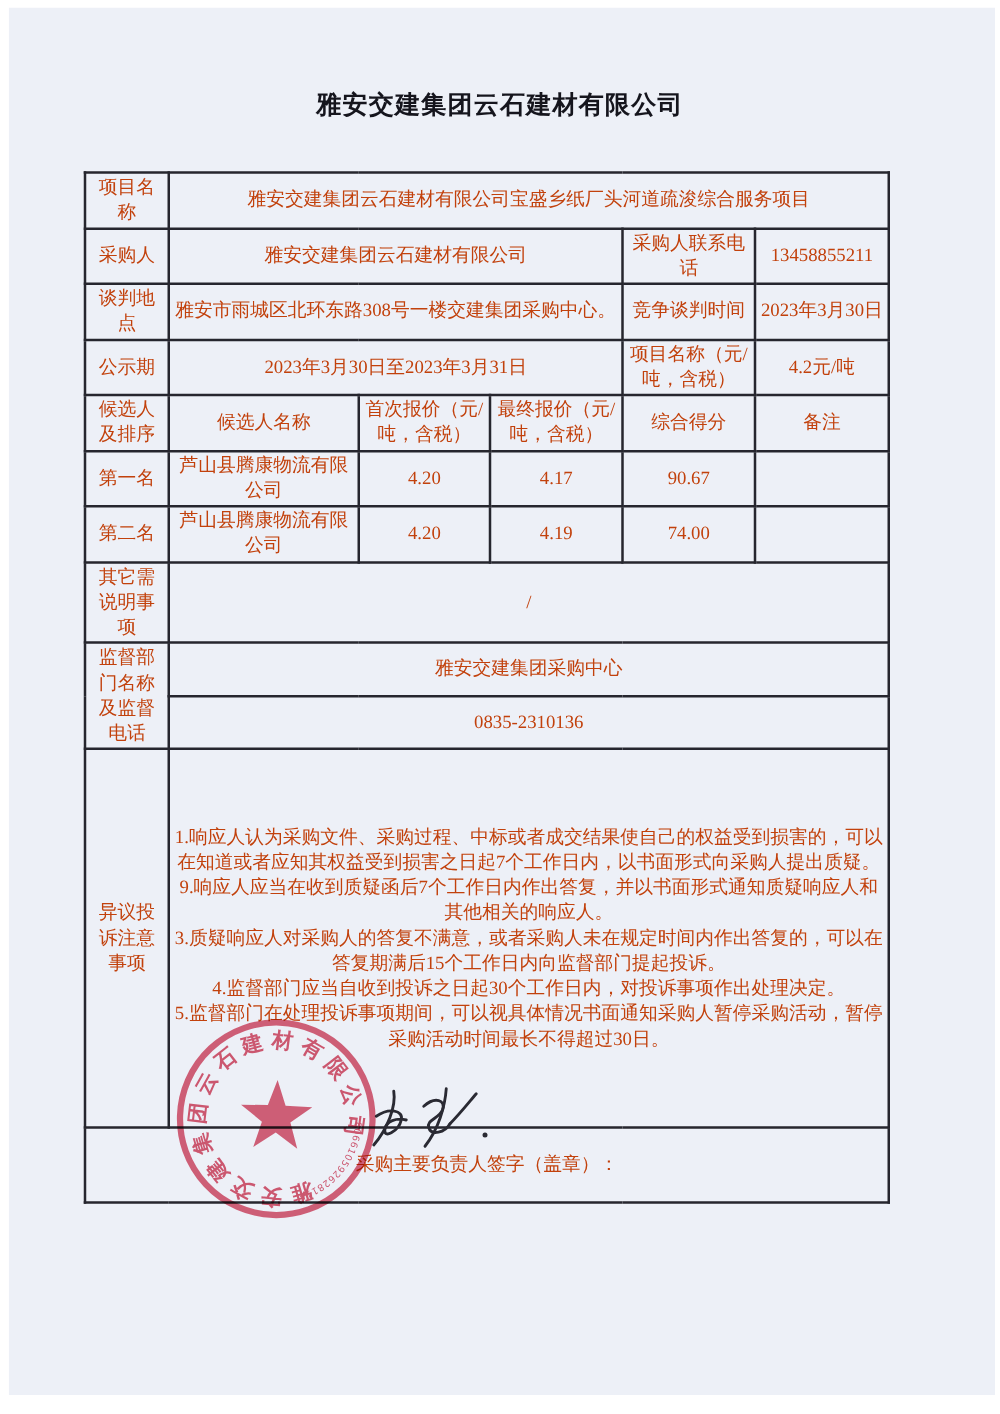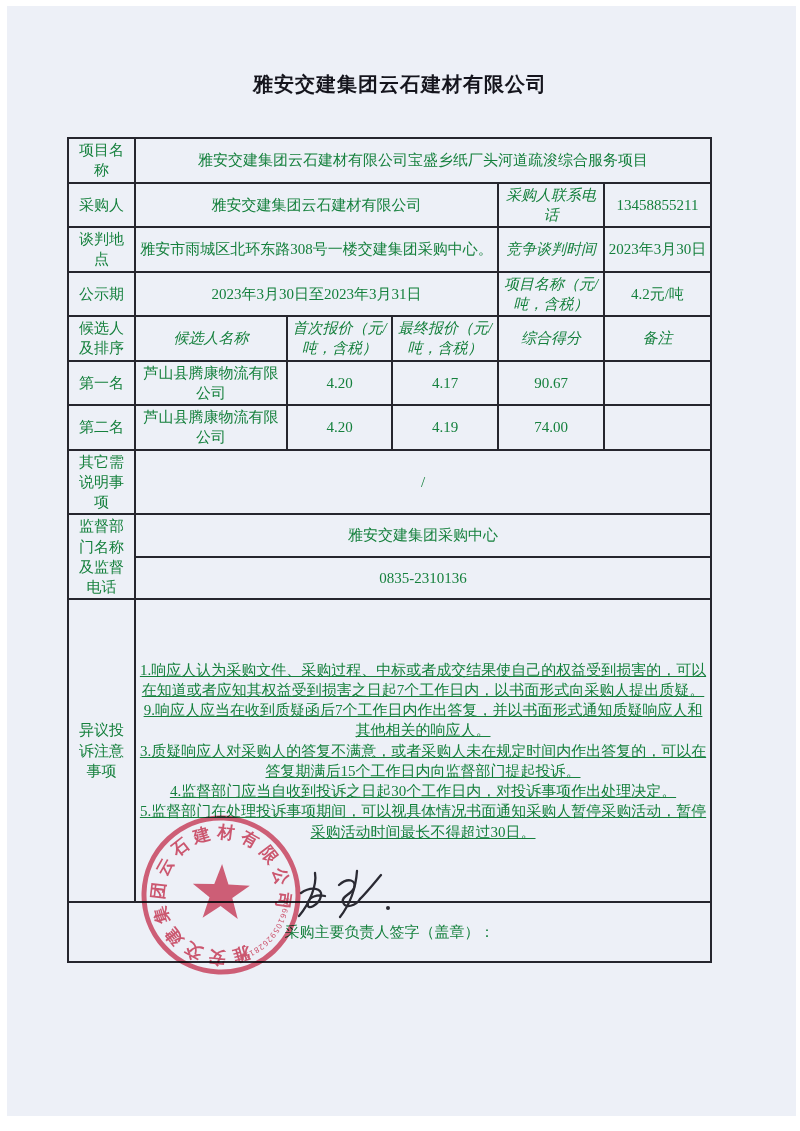--- a/index.html
+++ b/index.html
@@ -12,33 +12,33 @@
     position:absolute;left:7px;top:6px;width:789px;height:1110px;
     background:#edf0f7;
   }
   .title{
     position:absolute;top:71px;left:0;width:800px;text-align:center;
     font-weight:bold;font-size:20px;line-height:27px;color:#15151d;
     letter-spacing:1px;
   }
   table.doc{
     position:absolute;left:67px;top:137px;border-collapse:collapse;
-    table-layout:fixed;color:#15803d;
+    table-layout:fixed;color:#c2410c;
   }
   table.doc td{
     border:2px solid #26262e;font-size:15px;text-align:center;
     vertical-align:middle;padding:1px 3px;word-break:break-all;
     line-height:1.35;overflow:hidden;
   }
   td.lbl{text-align:left;font-size:14.5px;padding:1px 2px 1px 4px;}
-  td.hdr{font-size:14.5px;font-style:italic;}
+  td.hdr{font-size:14.5px;}
   td.nowrap{white-space:nowrap;font-size:14px;}
   td.leftv{text-align:left;padding-left:2px;}
   td.obj{
-    text-align:left;padding:6px 10px;font-size:14.5px;line-height:22.5px;text-decoration:underline;
+    text-align:left;padding:6px 10px;font-size:14.5px;line-height:22.5px;
   }
   td.obj p{margin:0;}
   td.signcell{text-align:left;padding-left:4px;font-size:15px;}
   .stamp{
     position:absolute;left:121px;top:795px;width:200px;height:200px;
     mix-blend-mode:multiply;opacity:.93;transform:rotate(2deg);
     pointer-events:none;
   }
   .signature{
     position:absolute;left:293px;top:863px;width:110px;height:62px;

